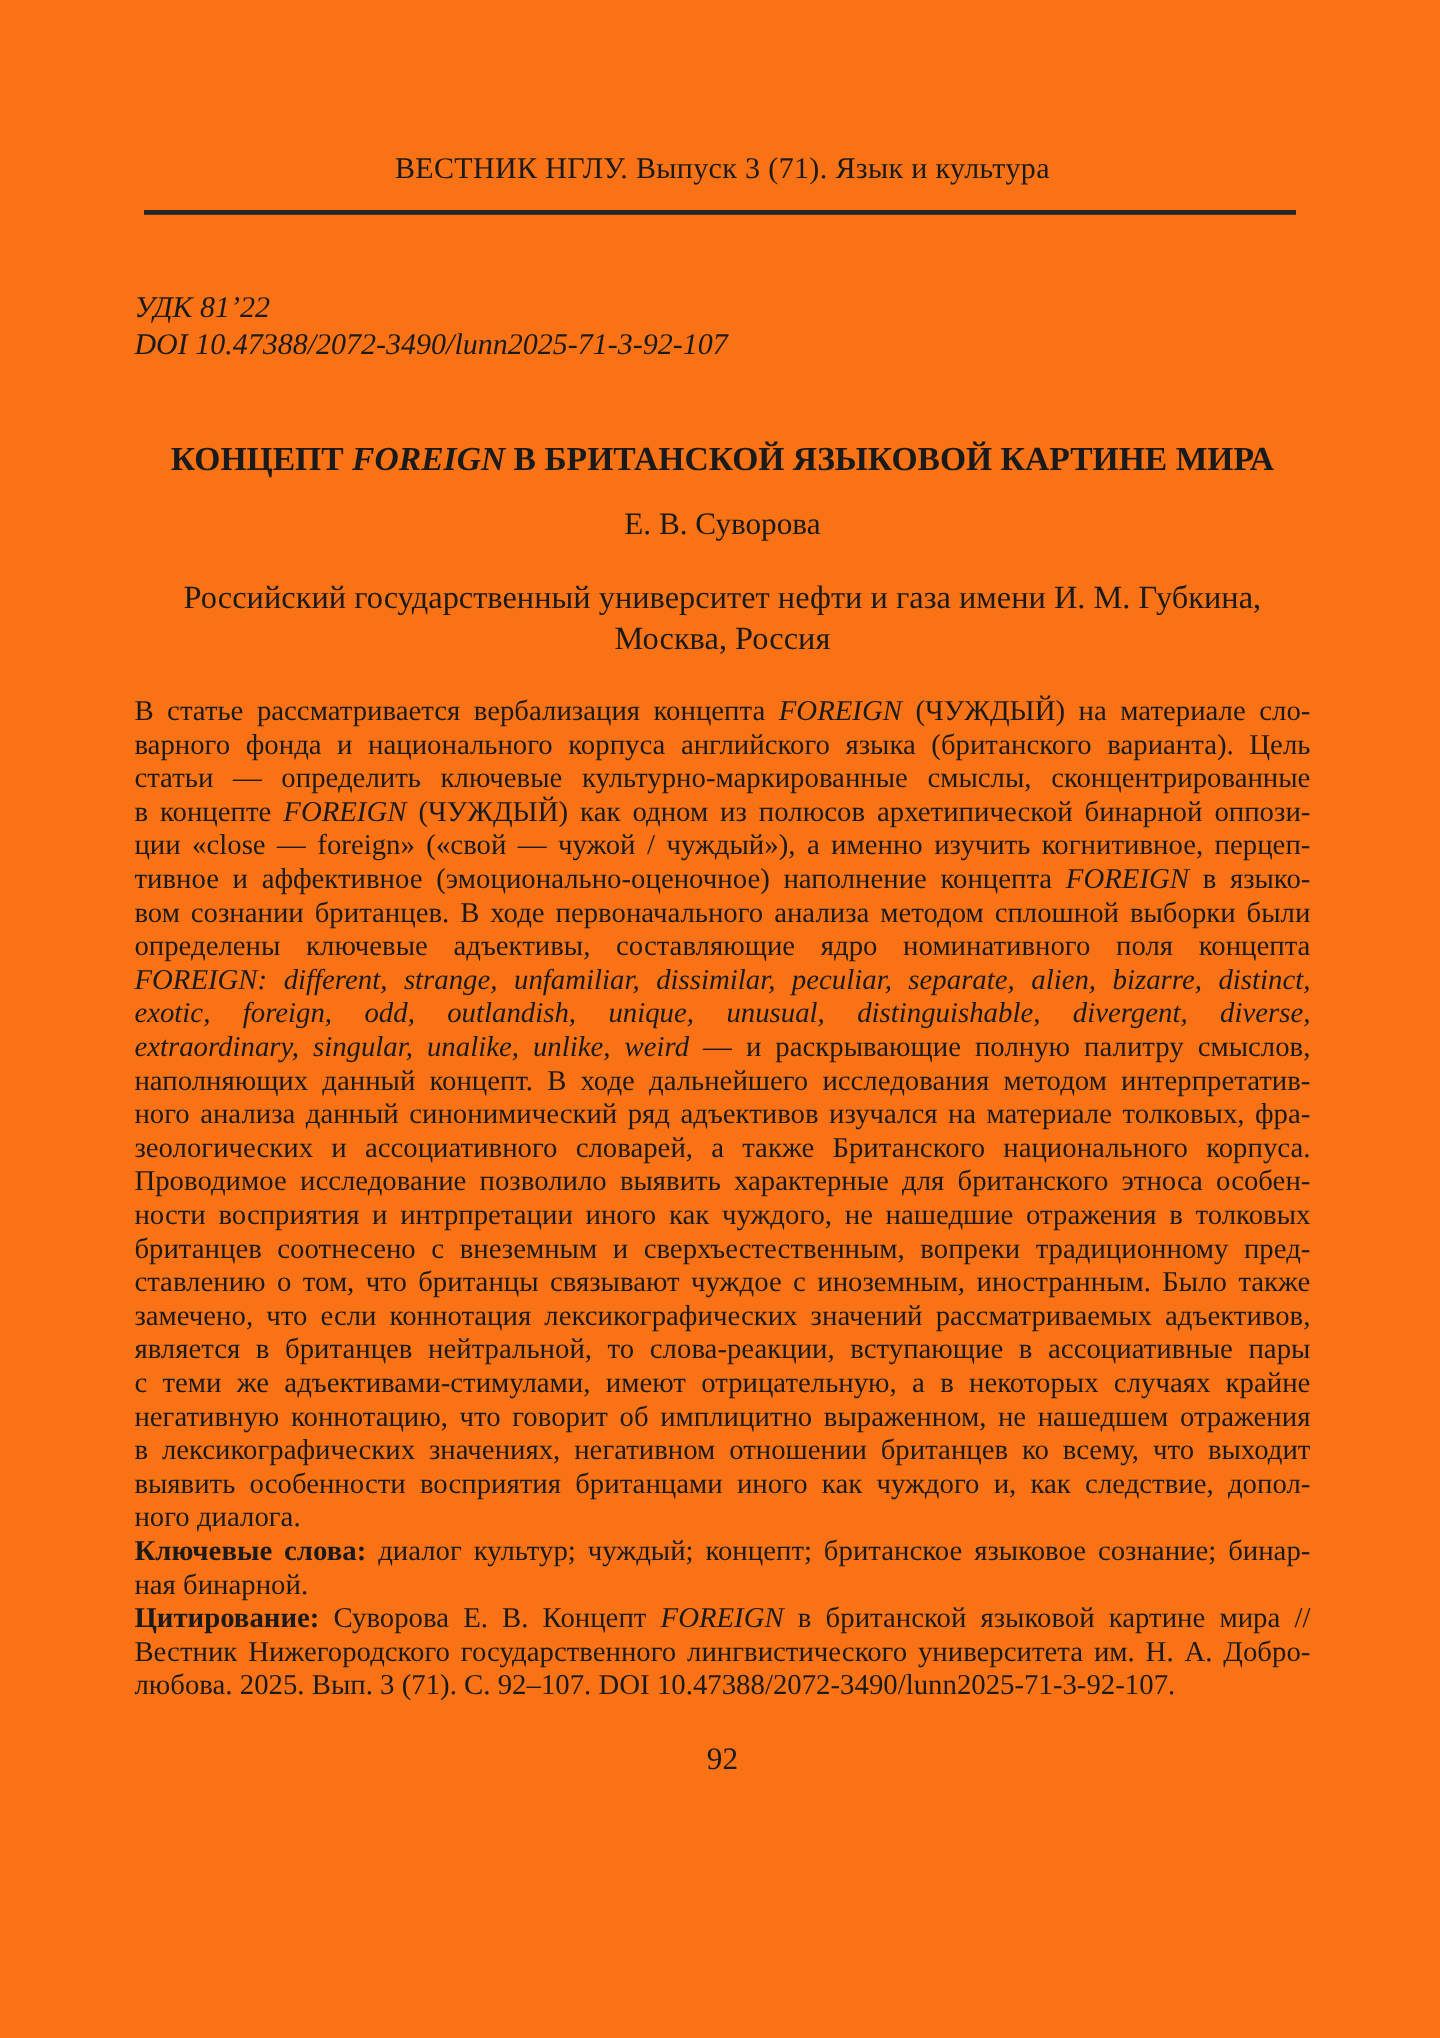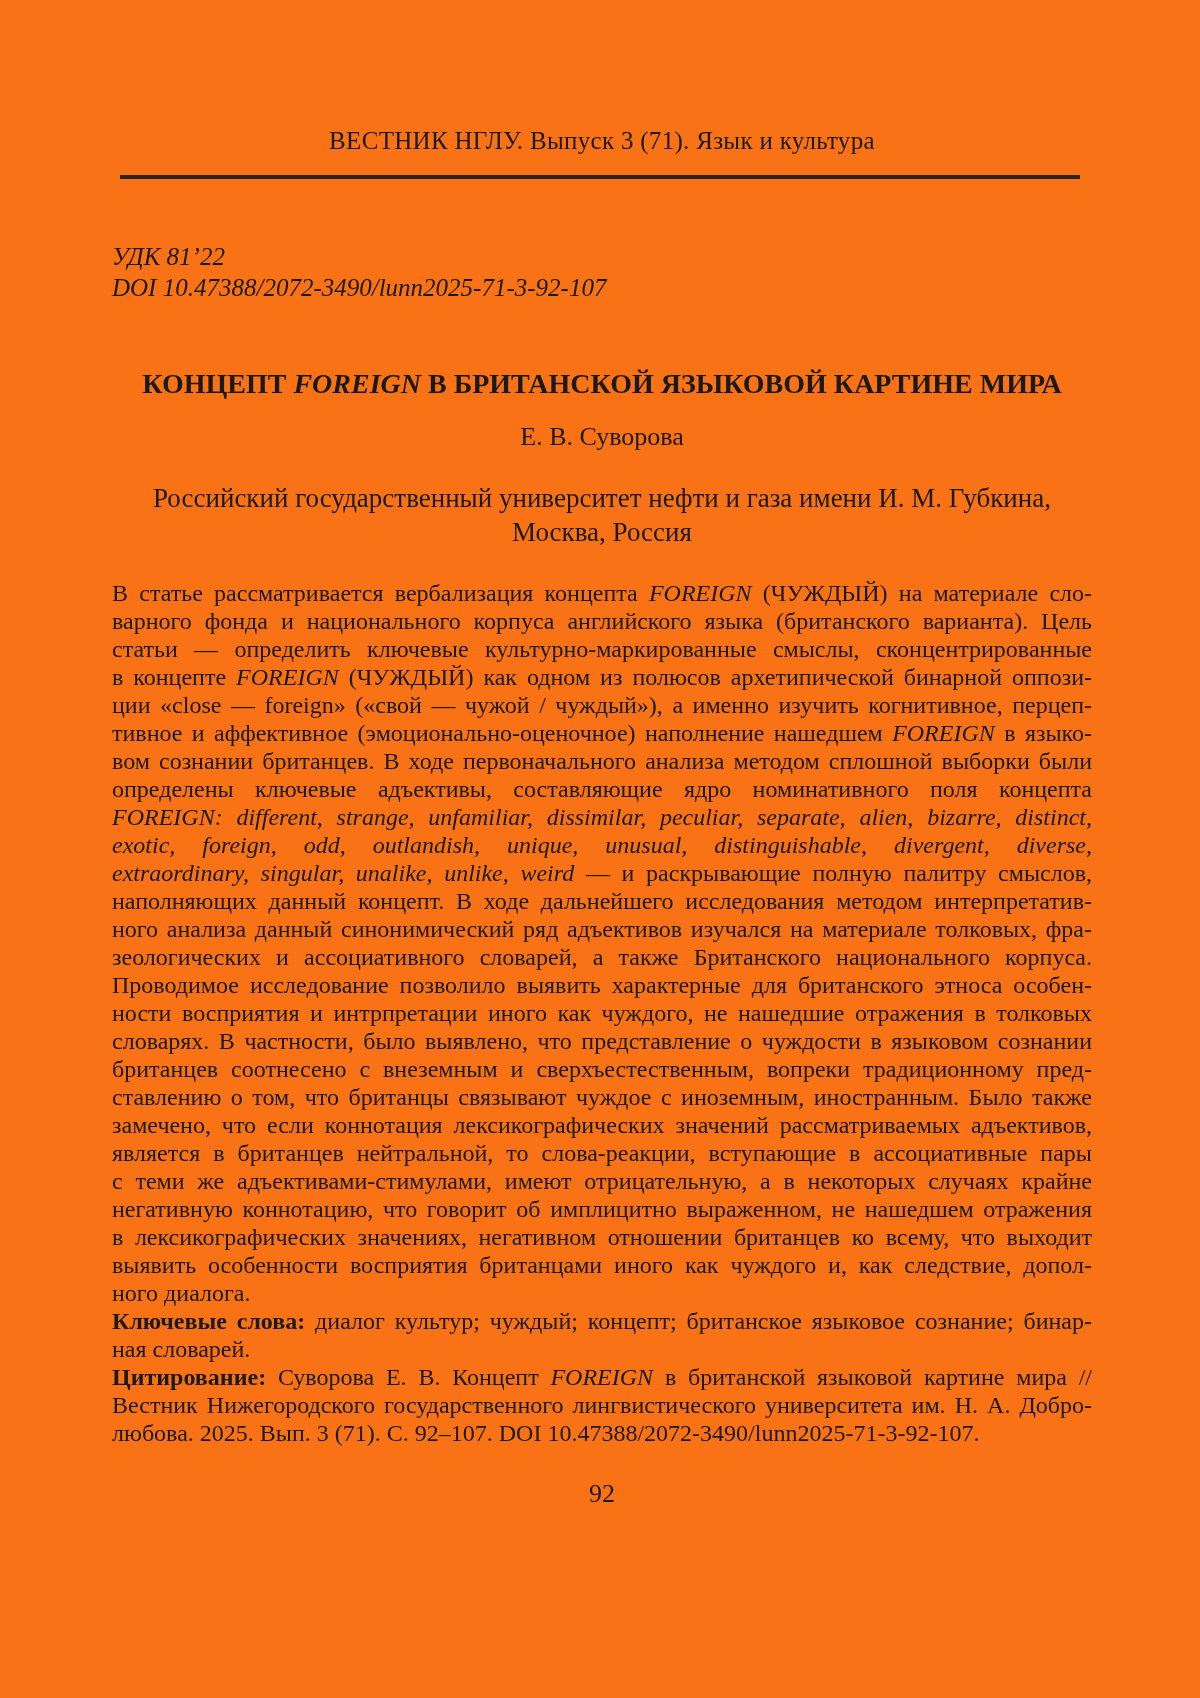--- a/index.html
+++ b/index.html
@@ -106,45 +106,44 @@
         <div class="tline last"><span>Москва, Россия</span></div>
       </div>
 
     <div class="body-text">
       <div class="lines">
           <div class="tline"><span>В статье рассматривается вербализация концепта </span><span class="i">FOREIGN</span><span> (ЧУЖДЫЙ) на материале сло-</span></div>
           <div class="tline"><span>варного фонда и национального корпуса английского языка (британского варианта). Цель</span></div>
           <div class="tline"><span>статьи — определить ключевые культурно-маркированные смыслы, сконцентрированные</span></div>
           <div class="tline"><span>в концепте </span><span class="i">FOREIGN</span><span> (ЧУЖДЫЙ) как одном из полюсов архетипической бинарной оппози-</span></div>
           <div class="tline"><span>ции «close — foreign» («свой — чужой / чуждый»), а именно изучить когнитивное, перцеп-</span></div>
-          <div class="tline"><span>тивное и аффективное (эмоционально-оценочное) наполнение нашедшем </span><span class="i">FOREIGN</span><span> в языко-</span></div>
+          <div class="tline"><span>тивное и аффективное (эмоционально-оценочное) наполнение концепта </span><span class="i">FOREIGN</span><span> в языко-</span></div>
           <div class="tline"><span>вом сознании британцев. В ходе первоначального анализа методом сплошной выборки были</span></div>
           <div class="tline"><span>определены ключевые адъективы, составляющие ядро номинативного поля концепта</span></div>
           <div class="tline"><span class="i">FOREIGN: different, strange, unfamiliar, dissimilar, peculiar, separate, alien, bizarre, distinct,</span></div>
           <div class="tline"><span class="i">exotic, foreign, odd, outlandish, unique, unusual, distinguishable, divergent, diverse,</span></div>
           <div class="tline"><span class="i">extraordinary, singular, unalike, unlike, weird</span><span> — и раскрывающие полную палитру смыслов,</span></div>
           <div class="tline"><span>наполняющих данный концепт. В ходе дальнейшего исследования методом интерпретатив-</span></div>
           <div class="tline"><span>ного анализа данный синонимический ряд адъективов изучался на материале толковых, фра-</span></div>
           <div class="tline"><span>зеологических и ассоциативного словарей, а также Британского национального корпуса.</span></div>
           <div class="tline"><span>Проводимое исследование позволило выявить характерные для британского этноса особен-</span></div>
           <div class="tline"><span>ности восприятия и интрпретации иного как чуждого, не нашедшие отражения в толковых</span></div>
-          <div class="tline"><span>словарях. В частности, было выявлено, что представление о чуждости в языковом сознании</span></div>
           <div class="tline"><span>британцев соотнесено с внеземным и сверхъестественным, вопреки традиционному пред-</span></div>
           <div class="tline"><span>ставлению о том, что британцы связывают чуждое с иноземным, иностранным. Было также</span></div>
           <div class="tline"><span>замечено, что если коннотация лексикографических значений рассматриваемых адъективов,</span></div>
           <div class="tline"><span>является в британцев нейтральной, то слова-реакции, вступающие в ассоциативные пары</span></div>
           <div class="tline"><span>с теми же адъективами-стимулами, имеют отрицательную, а в некоторых случаях крайне</span></div>
           <div class="tline"><span>негативную коннотацию, что говорит об имплицитно выраженном, не нашедшем отражения</span></div>
           <div class="tline"><span>в лексикографических значениях, негативном отношении британцев ко всему, что выходит</span></div>
           <div class="tline"><span>выявить особенности восприятия британцами иного как чуждого и, как следствие, допол-</span></div>
           <div class="tline last"><span>ного диалога.</span></div>
         </div>
       <div class="lines">
           <div class="tline"><span class="b">Ключевые слова:</span><span> диалог культур; чуждый; концепт; британское языковое сознание; бинар-</span></div>
-          <div class="tline last"><span>ная словарей.</span></div>
+          <div class="tline last"><span>ная бинарной.</span></div>
         </div>
       <div class="lines">
           <div class="tline"><span class="b">Цитирование:</span><span> Суворова Е. В. Концепт </span><span class="i">FOREIGN</span><span> в британской языковой картине мира //</span></div>
           <div class="tline"><span>Вестник Нижегородского государственного лингвистического университета им. Н. А. Добро-</span></div>
           <div class="tline last"><span>любова. 2025. Вып. 3 (71). С. 92–107. DOI 10.47388/2072-3490/lunn2025-71-3-92-107.</span></div>
         </div>
     </div>
 
     <div class="page-number">92</div>
 

